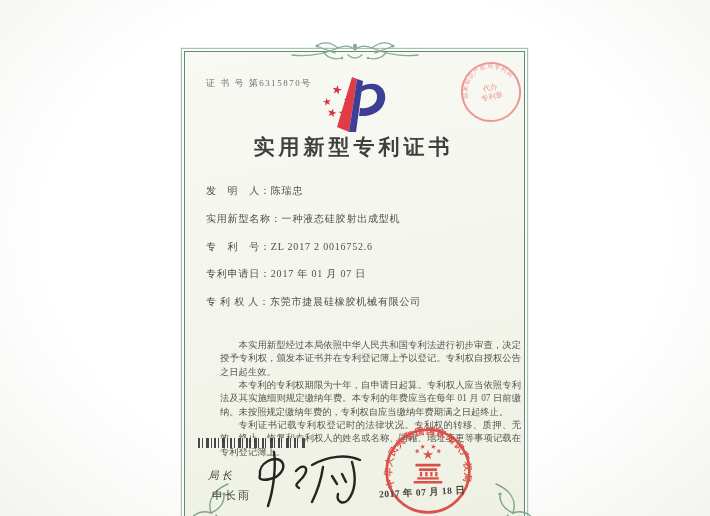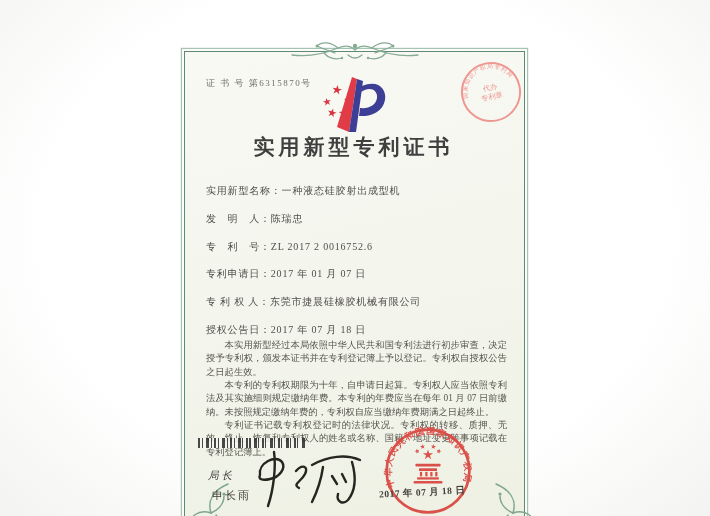--- a/index.html
+++ b/index.html
@@ -30,21 +30,21 @@
     font-size:21px;letter-spacing:4px;box-sizing:border-box;
     color:#3f3f3f;font-weight:600;
   }
 
   .fields{left:206px;top:150px;width:300px;}
   .field-row{height:27.8px;font-size:10px;color:#4e4c47;letter-spacing:.8px;white-space:nowrap;}
   .field-label{color:#4e4c47;}
   .field-value{color:#504e49;}
 
   .body-text{
-    left:206px;top:305px;width:301px;
+    left:220px;top:305px;width:301px;
     font-size:9.3px;line-height:13.35px;color:#57544d;
     text-align:justify;
   }
   .body-text p{margin:0;text-indent:2em;}
 
   .barcode{
     left:198px;top:404px;width:107px;height:10px;
     background:repeating-linear-gradient(90deg,
       #2a2a2a 0 2px,#f6f6f2 2px 3.5px,
       #2a2a2a 3.5px 4.5px,#f6f6f2 4.5px 8px,
@@ -154,42 +154,39 @@
       <polygon points="39,3 45,5 38,56 31,56"></polygon>
       <path d="M44,10 C60,3 69,13 67,24 C65,36 52,41 41,40 L42,32 C51,33 58,29 59,22 C60,13 51,10 43,16 Z"></path>
     </g>
   </svg>
 
   <div class="title abs">实用新型专利证书</div>
 
   <div class="fields abs">
 
       <div class="field-row">
+        <span class="field-label">发　明　人：</span><span class="field-value">陈瑞忠</span>
+      </div>
+
+      <div class="field-row">
         <span class="field-label">实用新型名称：</span><span class="field-value">一种液态硅胶射出成型机</span>
       </div>
 
       <div class="field-row">
-        <span class="field-label">发　明　人：</span><span class="field-value">陈瑞忠</span>
-      </div>
-
-      <div class="field-row">
         <span class="field-label">专　利　号：</span><span class="field-value">ZL 2017 2 0016752.6</span>
       </div>
 
       <div class="field-row">
         <span class="field-label">专利申请日：</span><span class="field-value">2017 年 01 月 07 日</span>
       </div>
 
       <div class="field-row">
         <span class="field-label">专 利 权 人：</span><span class="field-value">东莞市捷晨硅橡胶机械有限公司</span>
       </div>
 
-      <div class="field-row">
-        <span class="field-label">授权公告日：</span><span class="field-value">2017 年 07 月 18 日</span>
-      </div>
     </div>
 
   <div class="body-text abs">
 
       <p>本实用新型经过本局依照中华人民共和国专利法进行初步审查，决定授予专利权，颁发本证书并在专利登记簿上予以登记。专利权自授权公告之日起生效。</p>
 
       <p>本专利的专利权期限为十年，自申请日起算。专利权人应当依照专利法及其实施细则规定缴纳年费。本专利的年费应当在每年 01 月 07 日前缴纳。未按照规定缴纳年费的，专利权自应当缴纳年费期满之日起终止。</p>
 
       <p>专利证书记载专利权登记时的法律状况。专利权的转移、质押、无效、终止、恢复和专利权人的姓名或名称、国籍、地址变更等事项记载在专利登记簿上。</p>
     </div>

